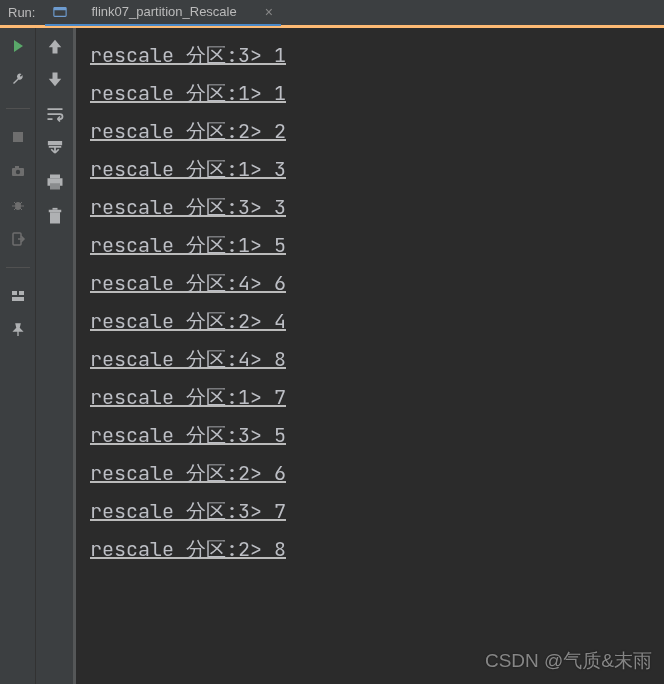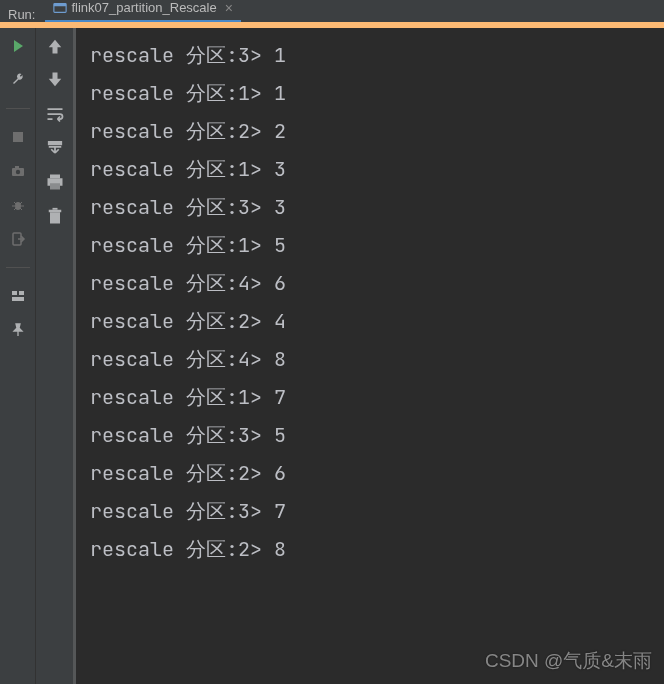--- a/index.html
+++ b/index.html
@@ -7,32 +7,32 @@
     width: 664px; height: 684px;
     background: #2b2b2b;
     font-family: "Segoe UI", Arial, sans-serif;
     color: #bbbbbb;
     overflow: hidden;
     position: relative;
   }
   .toolwindow-header {
     height: 28px;
     background: #3c3f41;
-    border-bottom: 6px solid #fdba74;
-    display: flex; align-items: flex-end;
+    border-bottom: 3px solid #fdba74;
+    display: flex; align-items: center;
     font-size: 13px;
   }
   .tw-label { padding: 0 10px 0 8px; color: #bbbbbb; }
   .tab {
     height: 27px; display: flex; align-items: center;
     padding: 0 8px;
     border-bottom: 2px solid #4A88C7;
     background: #3c3f41;
     color: #bbbbbb;
-    gap: 4px;
+    gap: 24px;
   }
   .tab-icon {
     width: 14px; height: 14px;
     display: inline-flex; align-items: center; justify-content: center;
   }
   .tab-close { color: #888; margin-left: 4px; font-size: 14px; cursor: pointer; }
   .body-area {
     display: flex;
     height: calc(100% - 28px);
   }
@@ -64,20 +64,21 @@
   .run-toolbar .tb-icon {
     width: 20px; height: 20px;
     display: flex; align-items: center; justify-content: center;
     color: #AFB1B3; cursor: pointer;
   }
   .console {
     flex: 1;
     background: #2b2b2b;
     padding: 8px 0 0 14px;
     border-left: 2px solid #555758;
+    text-decoration: underline;
   }
   .console-line {
     font-family: "JetBrains Mono","Consolas",monospace;
     font-size: 20px;
     line-height: 38px;
     color: #BCBEC4;
     white-space: pre;
   }
   .watermark {
     position: absolute;

